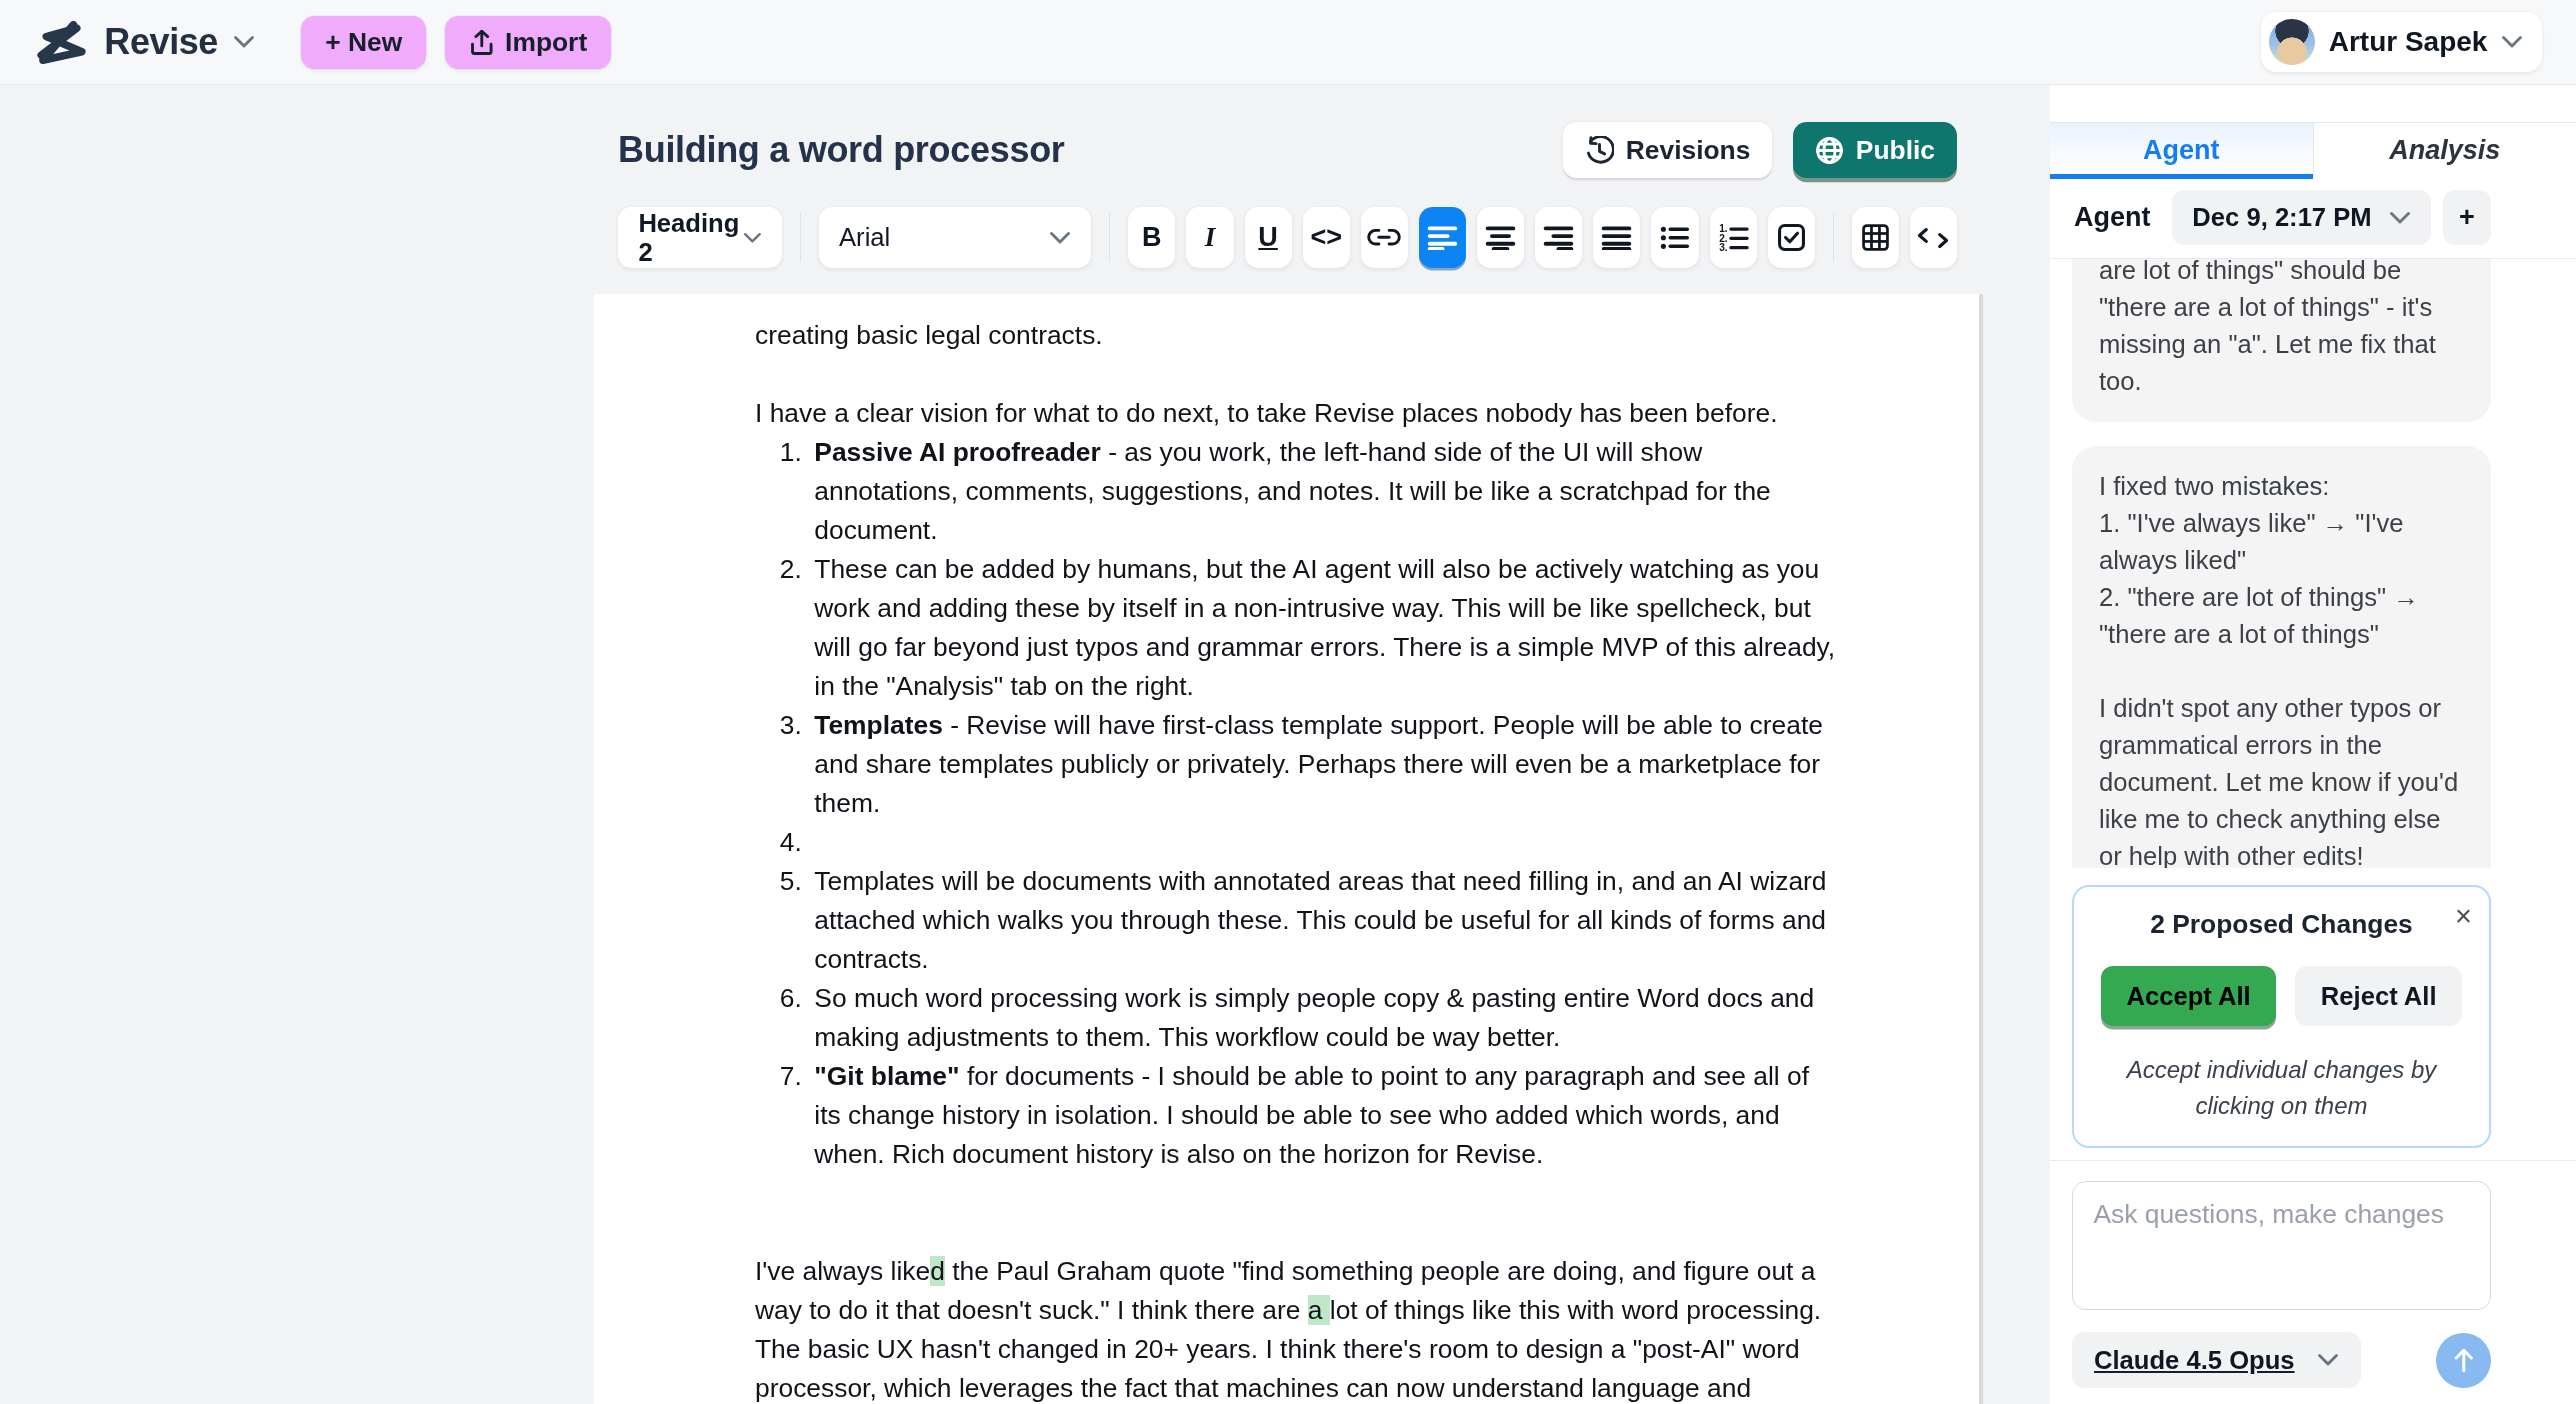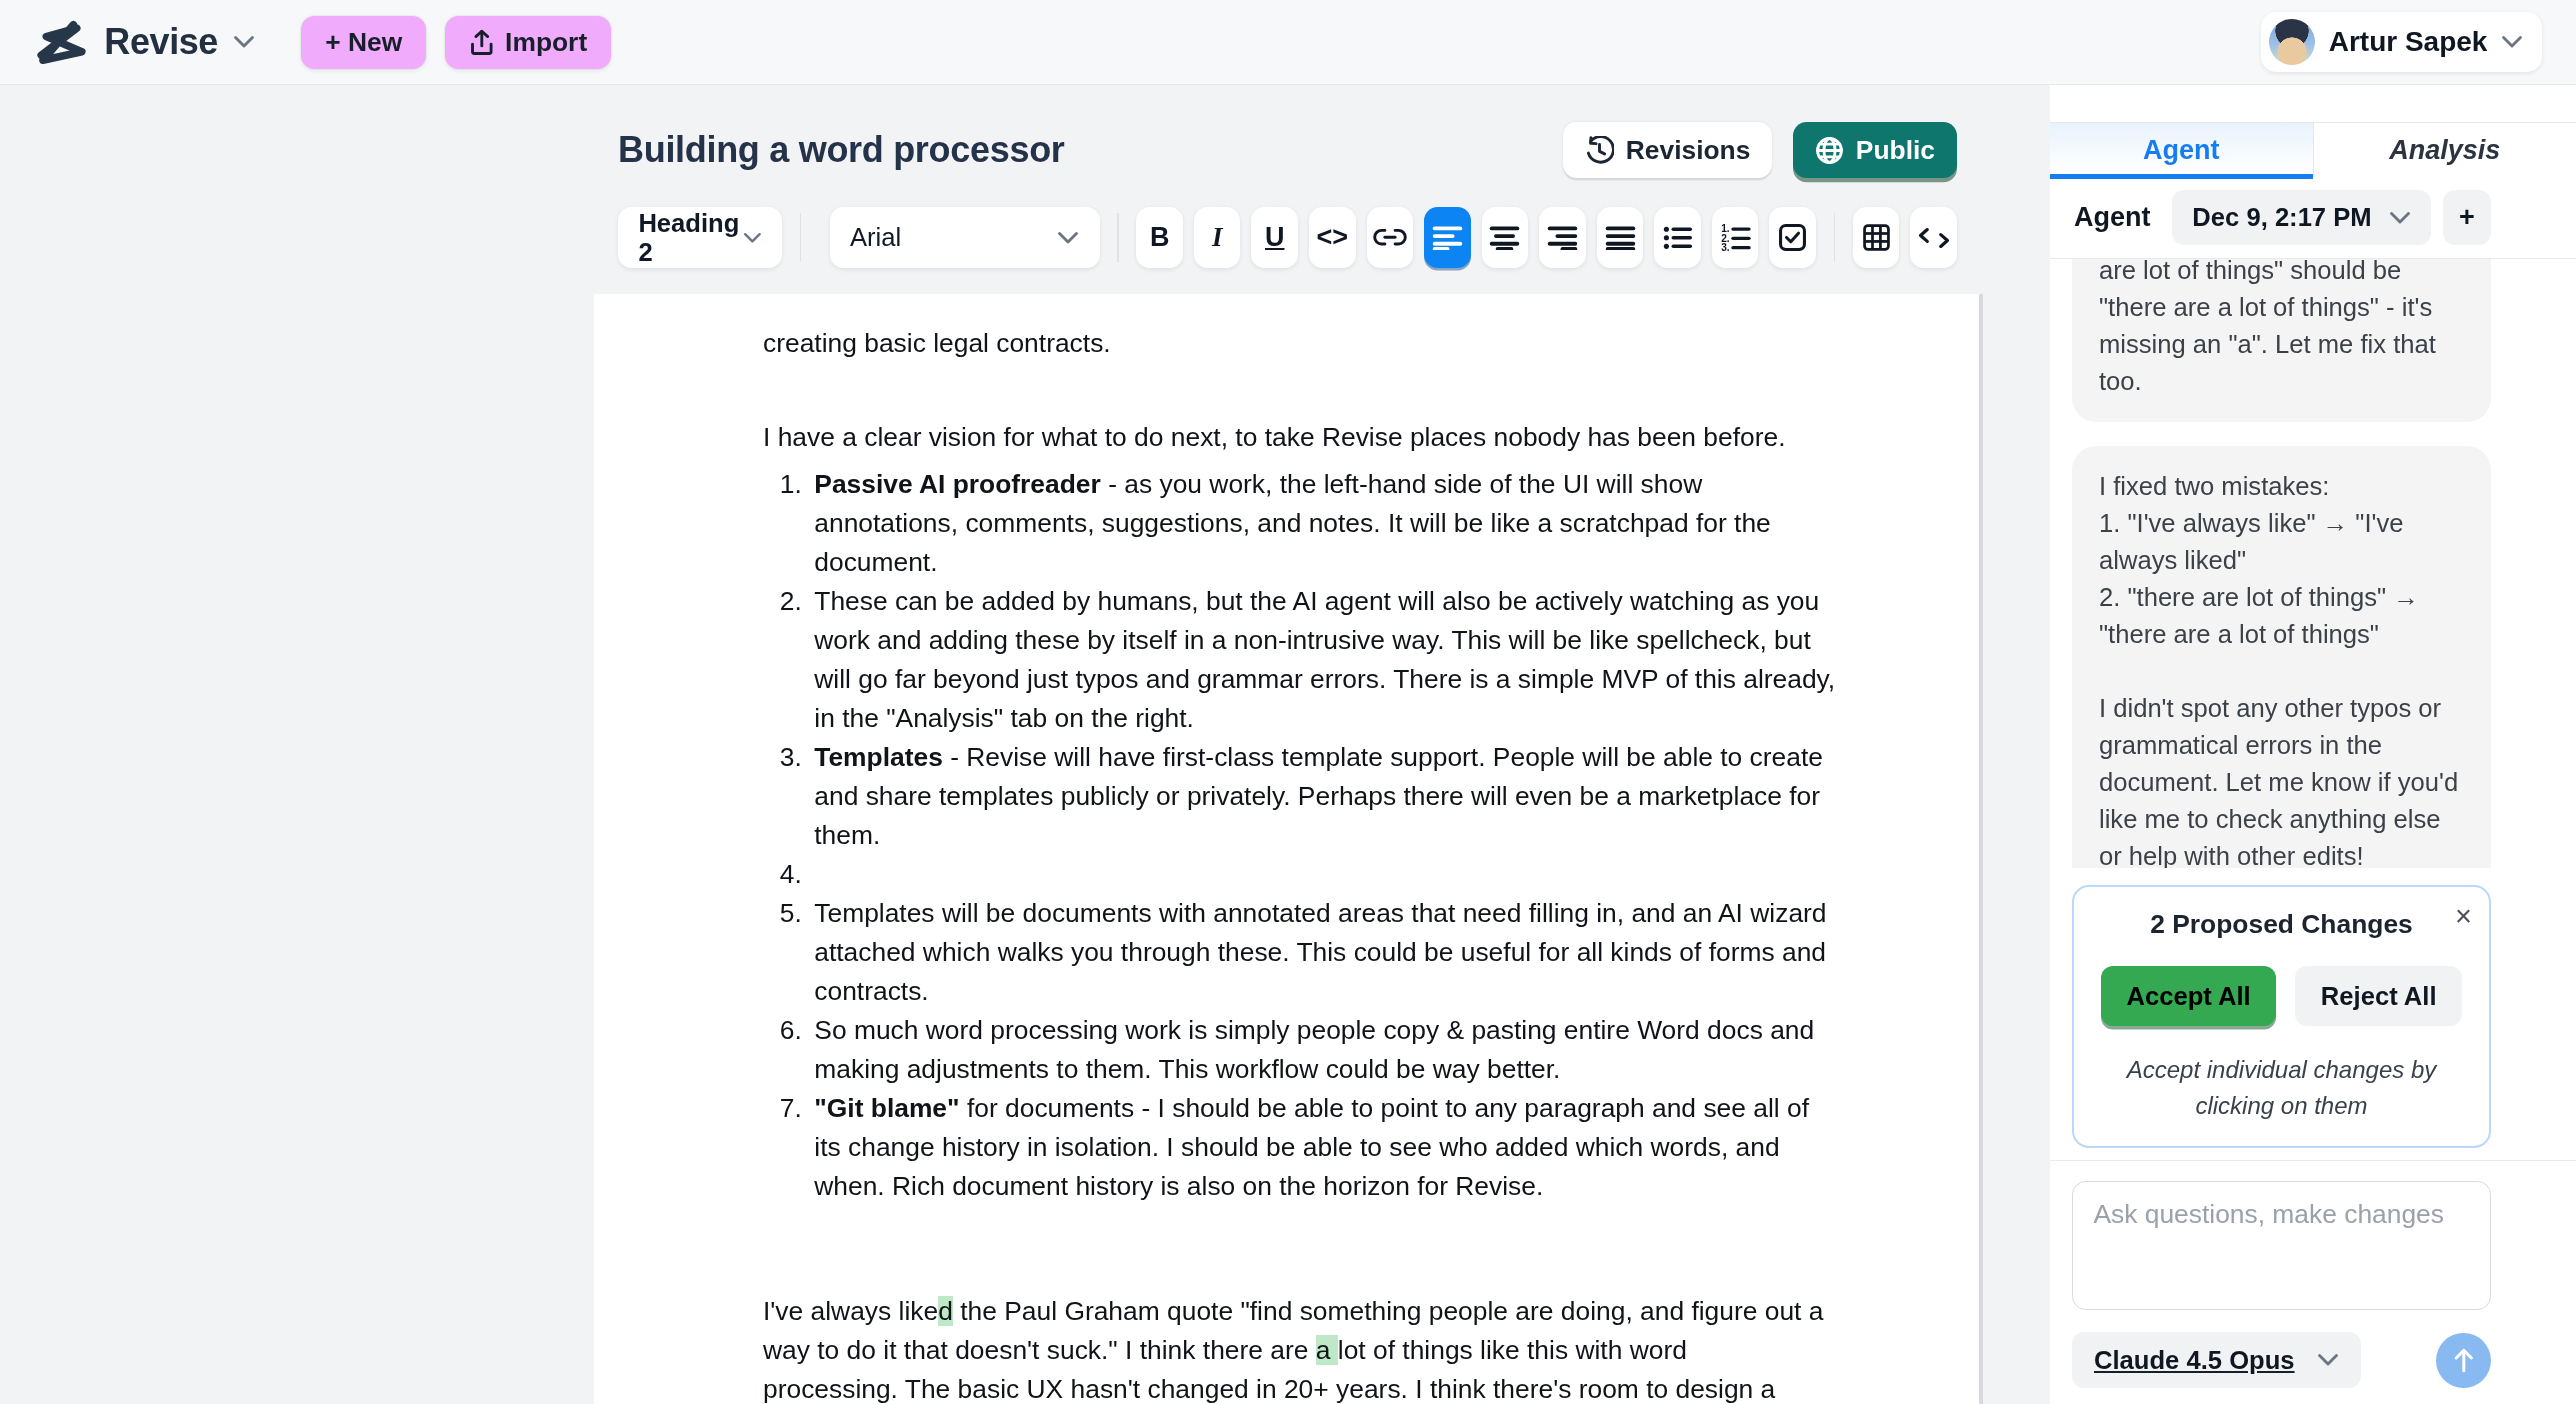--- a/index.html
+++ b/index.html
@@ -39,35 +39,35 @@
   .public-btn { background:#0f766e; color:#fff; margin-left:20.4px; box-shadow:0 4.3px 0 rgba(20,72,45,.55); }
   .icon-svg { display:block; }
   .icon-svg .st { fill:none; stroke:currentColor; stroke-width:3.4; stroke-linecap:round; stroke-linejoin:round; }
 
   .toolbar { display:flex; align-items:center; gap:11px; margin:29px 24px 0 24px; }
   .tl-sep { width:1.7px; height:49px; background:#dfe2e6; margin:0 6.8px; }
   .tl-select { display:flex; align-items:center; justify-content:space-between; background:#fff; border-radius:13.6px;
                height:61px; padding:0 20.4px; font-size:25.6px; font-weight:600; color:#111826; cursor:pointer;
                box-shadow:0 1.7px 4.3px rgba(20,30,40,.08); }
   .tl-select.w-style { width:193px; }
-  .tl-select.w-font  { width:341px; font-weight:400;margin-left:11px; }
+  .tl-select.w-font  { width:341px; font-weight:400; }
   .tl-btn { width:61px; height:61px; background:#fff; border:none; border-radius:13.6px; display:flex; align-items:center;
             justify-content:center; font-size:27px; font-weight:700; color:#0f1722; cursor:pointer;
             box-shadow:0 1.7px 4.3px rgba(20,30,40,.08); font-family:"Liberation Sans", sans-serif; }
   .tl-btn.italic { font-style:italic; font-family:"Liberation Serif", serif; }
   .tl-btn.underl { text-decoration:underline; }
   .tl-btn.active { background:#0d84f4; color:#fff; box-shadow:0 2.6px 0 rgba(9,70,130,.45); }
   .tl-btn svg { display:block; }
   .al line { stroke:currentColor; stroke-width:4.6; stroke-linecap:round; }
 
   .canvas { flex:1; background:#fff; margin-top:25.6px; position:relative;
             padding:22px 145px 0 161px; }
   .doc-scrollbar { position:absolute; top:0; right:-1.7px; width:3.4px; height:100%; background:#d8dadd; }
   .doc-text { font-size:26.4px; line-height:39px; color:#101318; }
-  .doc-text p { margin:8px; }
+  .doc-text p { margin:0; }
   .p-gap { height:39px; }
   ol.doc-list { margin:0 0 0 10.2px; padding-left:44px; }
   ol.doc-list li { padding-left:5.1px; }
   .hl { background:#bfe8c8; }
 
   
   .sidebar { position:absolute; left:2050px; right:0; top:85px; bottom:0; background:#fff; display:flex; flex-direction:column; }
   .tabs { display:flex; margin-top:37px; border-top:1.7px solid #e3e6ea; height:55px; }
   .tab { flex:1; display:flex; align-items:center; justify-content:center; font-size:27px; font-weight:700;
          color:#2c3440; cursor:pointer; position:relative; }

